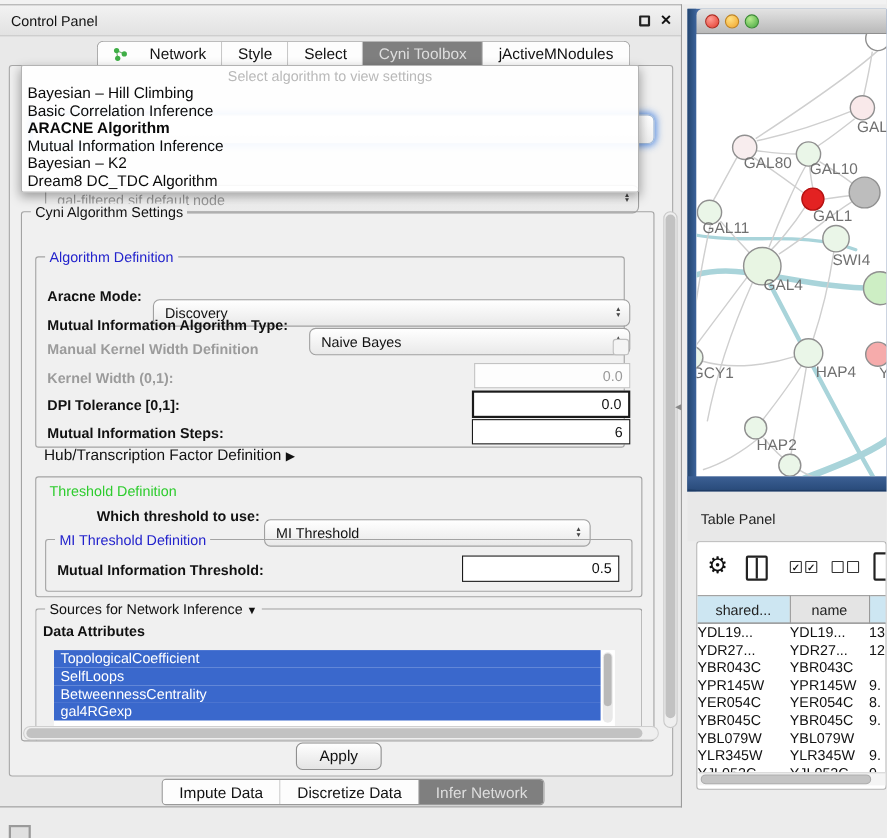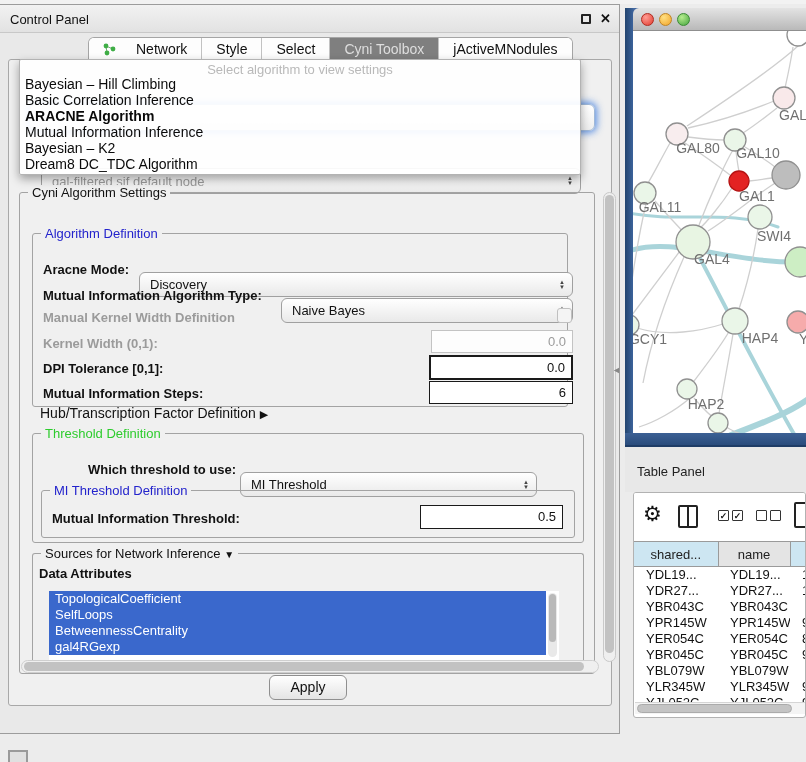--- a/index.html
+++ b/index.html
@@ -33,21 +33,21 @@
   
   .popup { position:absolute; left:10px; top:-1px; width:562px; height:116px; background:rgba(255,255,255,0.93); border:1px solid #b3b3b3; border-radius:2px; box-shadow:0 4px 10px rgba(0,0,0,0.35); z-index:30; overflow:hidden; }
   .popup-ph { text-align:center; font-size:13px; color:#b9b9b9; padding-top:2px; height:16px; }
   .popup-item { font-size:14px; color:#0a0a0a; height:16px; line-height:16px; padding-left:5px; white-space:nowrap; }
   .popup-item.bold { font-weight:bold; }
 
   
   .grp { position:absolute; border:1px solid #a3a3a3; border-radius:3px; }
   .grp-title { position:absolute; top:-8px; left:8px; background:#f0f0f0; padding:0 4px; font-size:13px; color:#111; white-space:nowrap; }
   .t-blue { color:var(--tblue); }
-  .t-green { color:var(--tgreen); }
+  .t-green { color:var(--tgreen);margin-top:13px; }
 
   .lbl { position:absolute; font-size:13px; font-weight:bold; color:#111; white-space:nowrap; }
   .lbl.dis { color:#9b9b9b; }
 
   .combo { position:absolute; border:1px solid #a0a0a0; border-radius:6px; background:linear-gradient(#ffffff,#e9e9e9); display:flex; align-items:center;margin-top:16px; }
   .cval { font-size:13px; color:#111; padding-left:10px; flex:1; white-space:nowrap; overflow:hidden; }
   .carrows { width:16px; display:flex; flex-direction:column; align-items:center; justify-content:center; line-height:5px; font-size:6px; color:#444; padding-right:4px; }
 
   .field { position:absolute; background:#fff; font-size:13px; color:#111; text-align:right; padding:3px 6px 0 6px; }
   .field.dis { border:1px solid #c3c3c3; color:#9b9b9b; background:#fdfdfd; }
@@ -102,21 +102,21 @@
   .gear { position:absolute; left:9px; top:9px; font-size:21px; color:#111; }
   .split-ico { position:absolute; left:44px; top:12px; width:20px; height:23px; border:2px solid #222; border-radius:2px; }
   .split-ico i { position:absolute; left:7px; top:0; width:2px; height:19px; background:#222; display:block; }
   .cb { display:inline-block; width:11px; height:11px; border:1.5px solid #333; border-radius:1px; font-size:9px; line-height:10px; text-align:center; color:#111; font-weight:bold; }
   .cb-grp { position:absolute; top:17px; display:flex; gap:3px; }
   .doc-ico { position:absolute; left:160px; top:9px; width:18px; height:26px; border:2px solid #222; border-radius:2px; background:#fff; }
   .tp-table { position:absolute; left:0; top:48px; width:190px; border-collapse:collapse; table-layout:fixed; }
   .tp-table th { height:25px; font-size:13px; font-weight:normal; color:#222; border:1px solid #9a9a9a; border-left:none; }
   .tp-table th.blue { background:var(--hdrblue); }
   .tp-table th.gray { background:#e4e4e4; }
-  .tp-table td { height:16px; font-size:13px; color:#111; padding-left:12px; white-space:nowrap; overflow:hidden; }
+  .tp-table td { height:16px; font-size:13px; color:#111; white-space:nowrap; overflow:hidden; }
   .tp-hscroll { position:absolute; left:1px; top:209px; width:171px; height:12px; background:#f4f4f4; border-top:1px solid #d5d5d5; }
   .tp-hscroll .th { position:absolute; left:2px; top:1px; width:155px; height:9px; background:#c4c4c4; border-radius:5px; border:1px solid #ababab; }
 
   .resize-handle { position:absolute; left:612px; top:365px; font-size:9px; color:#888; }
   .mini-sq { position:absolute; left:8px; top:750px; width:20px; height:14px; border:2px solid #9a9a9a; background:#e0e0e0; }
   .topstrip { position:absolute; left:0; top:0; width:806px; height:4px; background:#f2f2f2; }
 </style>
 </head>
 <body>
 
@@ -251,20 +251,25 @@
       <div class="vscroll">
           <span class="th"></span>
         </div>
       <div class="hscroll">
           <span class="th"></span>
         </div>
 
       <div class="apply-btn">Apply</div>
     </div>
 
+    <div class="btabs" id="bottom-tabs">
+        <div class="btab">Impute Data</div>
+        <div class="btab">Discretize Data</div>
+        <div class="btab sel">Infer Network</div>
+      </div>
   </div>
 
   <div class="desktop">
     <div class="desk-left"></div>
     <div class="desk-bottom"></div>
   </div>
 
   <div class="netwin">
     <div class="netwin-tb">
       <span class="light r"></span>

